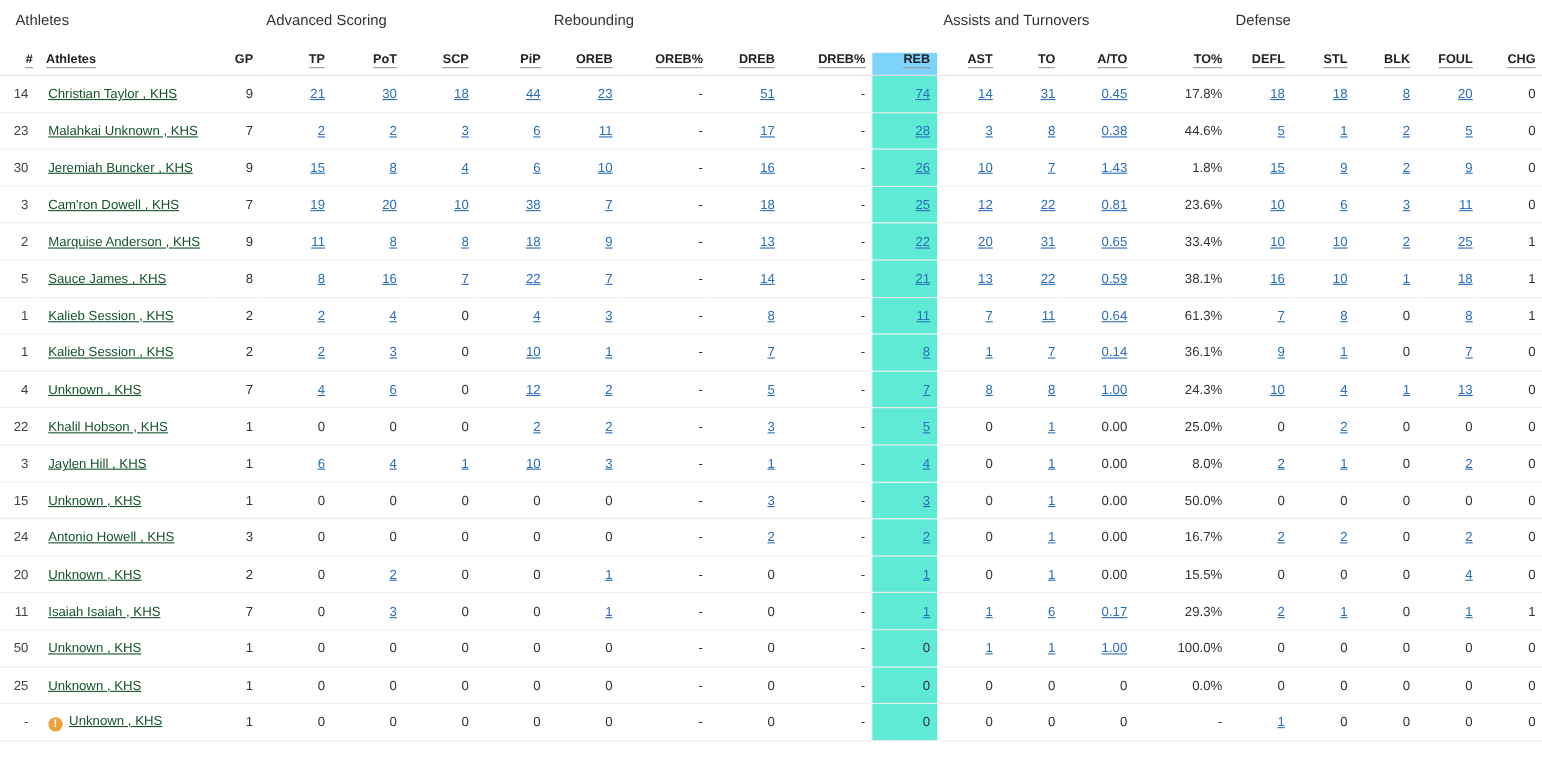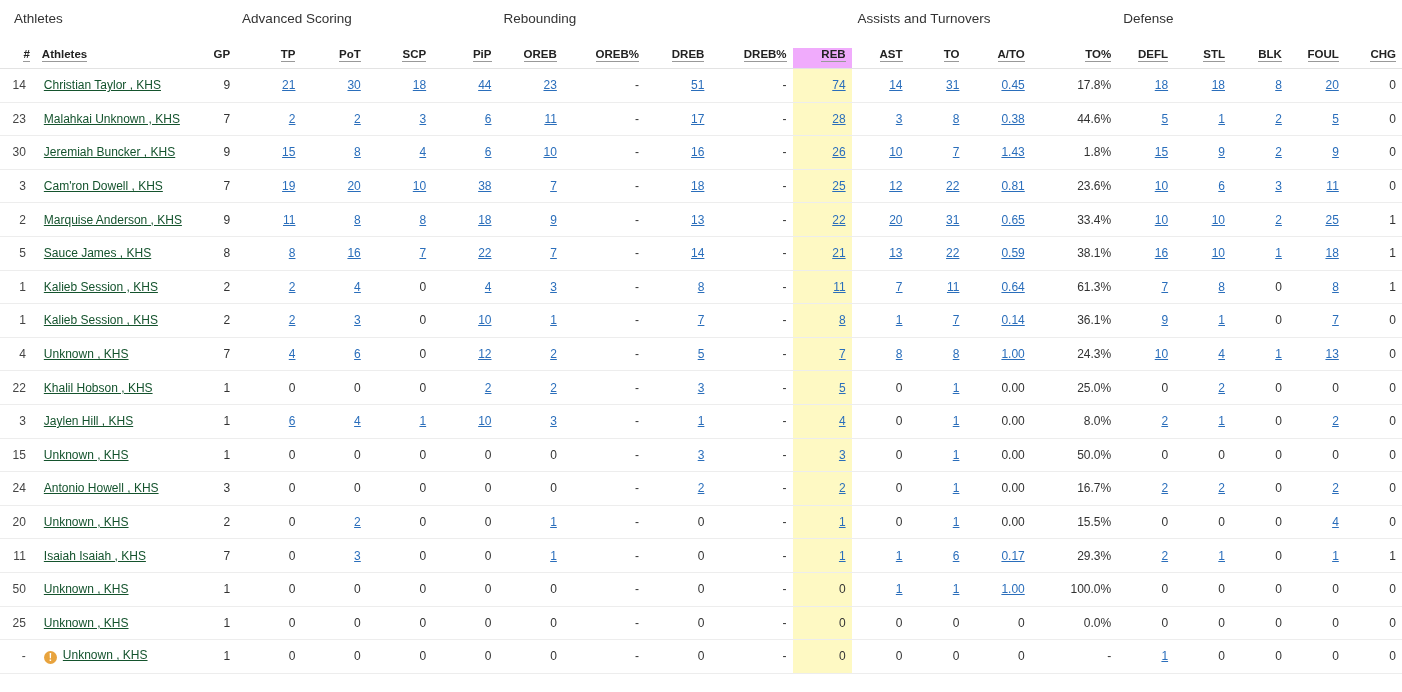--- a/index.html
+++ b/index.html
@@ -79,22 +79,22 @@
   td.athlete a {
     color: #14532d;
     text-decoration: underline;
     font-size: 12px;
   }
   td.gp { text-align: right; color: #333; }
   .lnk {
     color: #2a6ebb;
     text-decoration: underline;
   }
-  td.reb-col { background: #fef9c3; text-align: right; }
-  th.reb-col { background: #f0abfc; }
+  td.reb-col { background: #5eead4; text-align: right; }
+  th.reb-col { background: #7dd3fc; }
   .warn-icon {
     display: inline-block;
     width: 13px;
     height: 13px;
     border-radius: 50%;
     background: #e8a33d;
     color: #ffffff;
     font-size: 10px;
     line-height: 13px;
     text-align: center;

